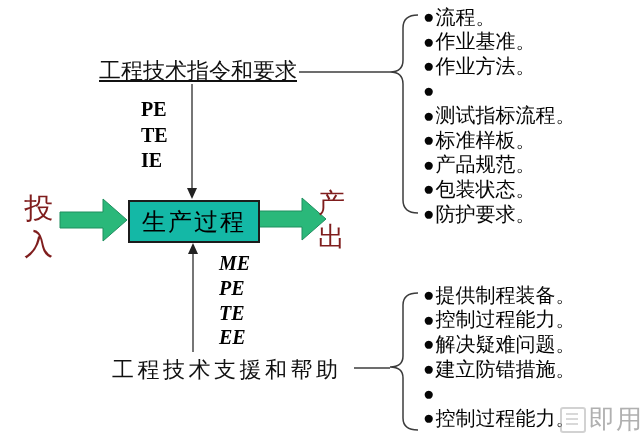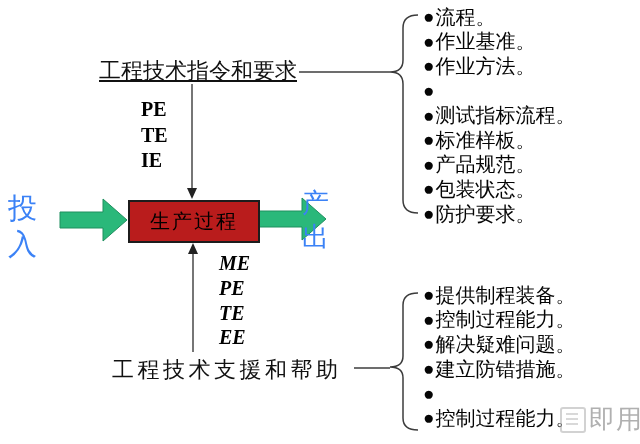--- a/index.html
+++ b/index.html
@@ -13,34 +13,35 @@
     overflow: hidden;
   }
   #wires { position: absolute; left: 0; top: 0; width: 640px; height: 444px; }
 
   .vlabel {
     position: absolute;
     width: 1.15em;
     word-break: break-all;
     font-size: 29px;
     line-height: 36px;
-    color: #3b82f6;
-    text-align: left;
+    color: #7f1d1d;
+    text-align: right;
+    margin-left: 12px;
   }
   #input-label  { left: 8px;  top: 190px; }
   #output-label { left: 302px; top: 186px; font-size: 27px; line-height: 34px; }
 
   #process-box {
     position: absolute;
     left: 128px; top: 200px;
     width: 128px; height: 39px;
     border: 2px solid #1c1c1c;
-    background: #b91c1c;
+    background: #14b8a6;
     display: flex; align-items: center; justify-content: center;
-    font-size: 20px;
+    font-size: 24px;
     letter-spacing: 2px;
   }
 
   .h-label { position: absolute; font-size: 22px; color: #111; white-space: nowrap; }
   #top-label    { left: 99px;  top: 56px; text-decoration: underline; }
   #bottom-label { left: 112px; top: 355px; letter-spacing: 3.5px; }
 
   .roles { position: absolute; font-weight: bold; font-size: 20px; color: #000; }
   .roles div { line-height: 25.6px; }
   #top-roles    { left: 141px; top: 97px; }

